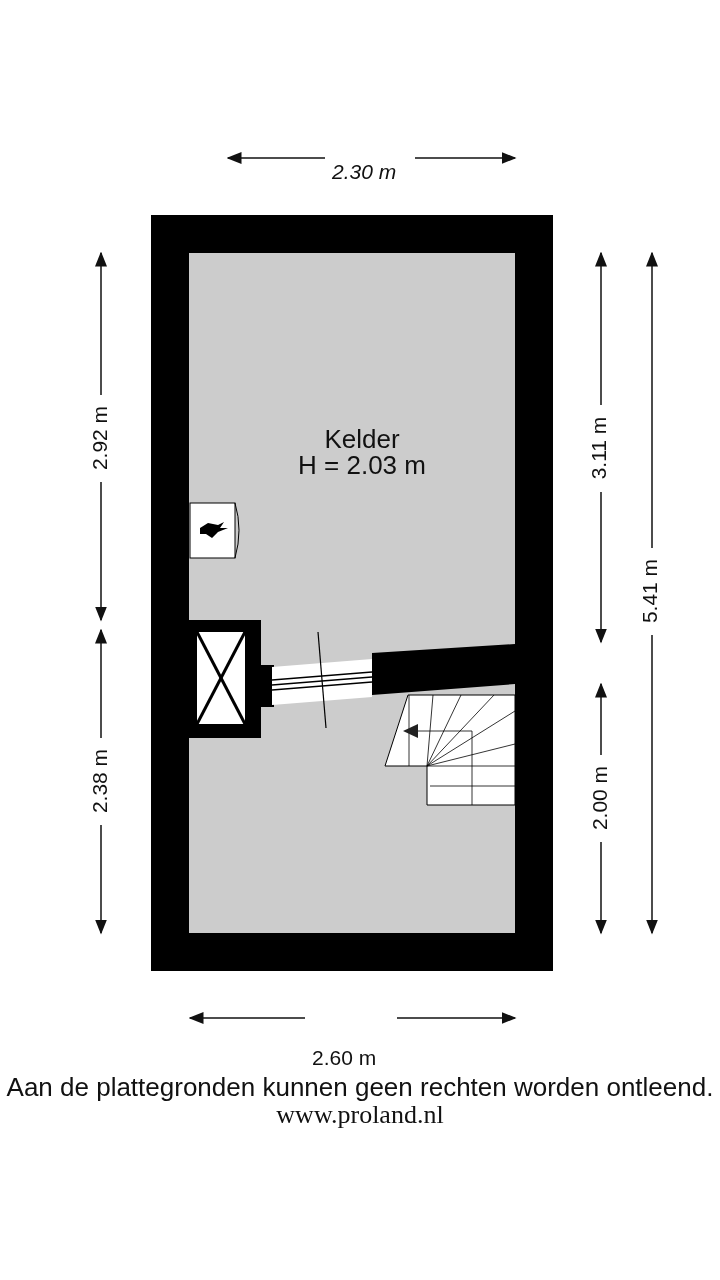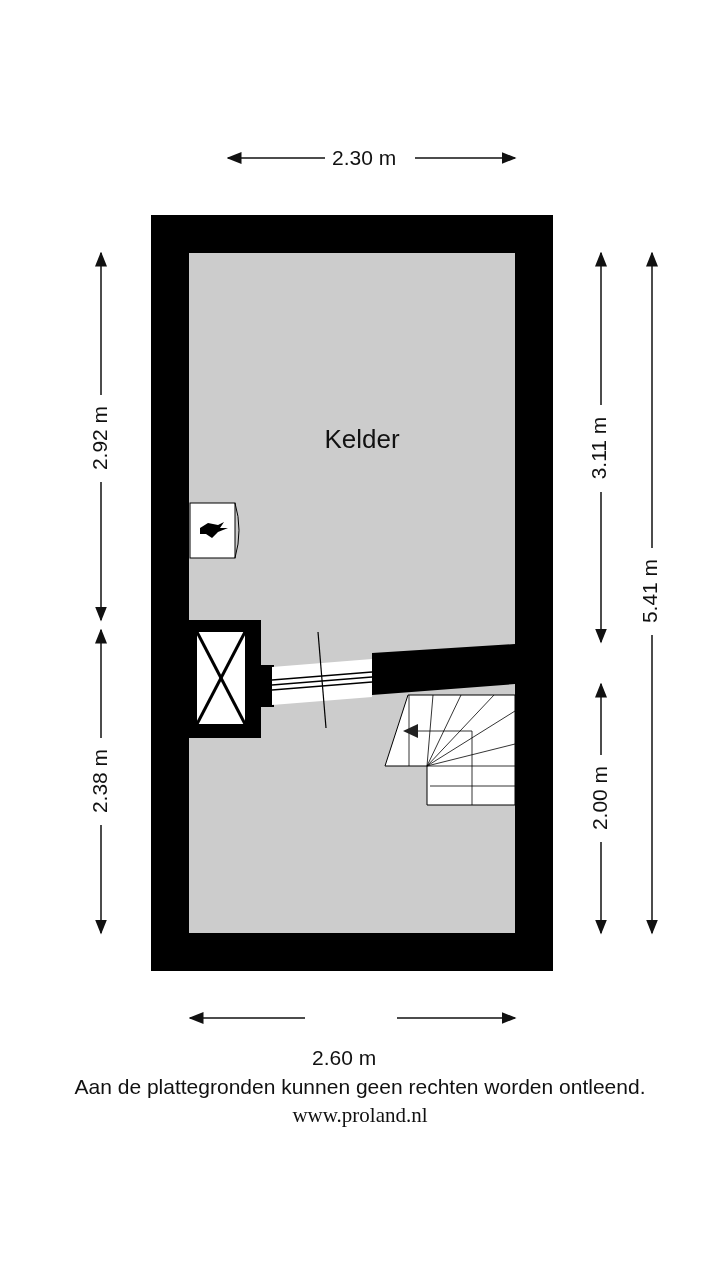--- a/index.html
+++ b/index.html
@@ -1,21 +1,21 @@
 <!DOCTYPE html>
 <html><head>
 <meta charset="utf-8">
 <style>
   html,body{margin:0;padding:0;background:#fff;}
   body{width:720px;height:1280px;position:relative;overflow:hidden;font-family:"Liberation Sans",sans-serif;color:#111;}
   svg{position:absolute;left:0;top:0;}
   .dim{position:absolute;font-size:21px;background:#fff;padding:0 6px;line-height:24px;white-space:nowrap;}
   .vert{transform:rotate(-90deg);transform-origin:center;}
   .room-label{position:absolute;left:262px;top:426px;width:200px;text-align:center;font-size:26px;line-height:26px;}
-  .footer{position:absolute;left:0;width:720px;text-align:center;font-size:21px;line-height:28px;}
+  .footer{position:absolute;left:0;width:720px;text-align:center;font-size:26px;line-height:28px;}
 </style>
 </head>
 <body>
 
 <svg width="720" height="1280">
   <defs>
     <marker id="ah" markerWidth="10" markerHeight="10" refX="9" refY="5" orient="auto">
       <path d="M0,1 L10,5 L0,9 Z" fill="#111"></path>
     </marker>
   </defs>
@@ -68,23 +68,24 @@
     <line x1="601" y1="492" x2="601" y2="642" marker-end="url(#ah)"></line>
     <line x1="601" y1="755" x2="601" y2="684" marker-end="url(#ah)"></line>
     <line x1="601" y1="842" x2="601" y2="933" marker-end="url(#ah)"></line>
     <line x1="652" y1="548" x2="652" y2="253" marker-end="url(#ah)"></line>
     <line x1="652" y1="635" x2="652" y2="933" marker-end="url(#ah)"></line>
   </g>
 </svg>
 
 <div class="room-label">
   <div>Kelder</div>
+  <div>H = 2.03 m</div>
 </div>
 
-<div class="dim" style="left:326px;top:146px;">2.30 m</div>
+<div class="dim" style="left:326px;top:160px;font-style:italic;">2.30 m</div>
 <div class="dim" style="left:306px;top:1006px;margin-top:40px;">2.60 m</div>
 <div class="dim vert" style="left:62px;top:426px;">2.92 m</div>
 <div class="dim vert" style="left:62px;top:769px;">2.38 m</div>
 <div class="dim vert" style="left:562px;top:436px;">3.11 m</div>
 <div class="dim vert" style="left:562px;top:786px;">2.00 m</div>
 <div class="dim vert" style="left:612px;top:579px;">5.41 m</div>
 
 <div class="footer" style="top:1073px;">Aan de plattegronden kunnen geen rechten worden ontleend.</div>
 <div class="footer" style="top:1101px;font-family:Liberation Serif, serif;">www.proland.nl</div>
 

